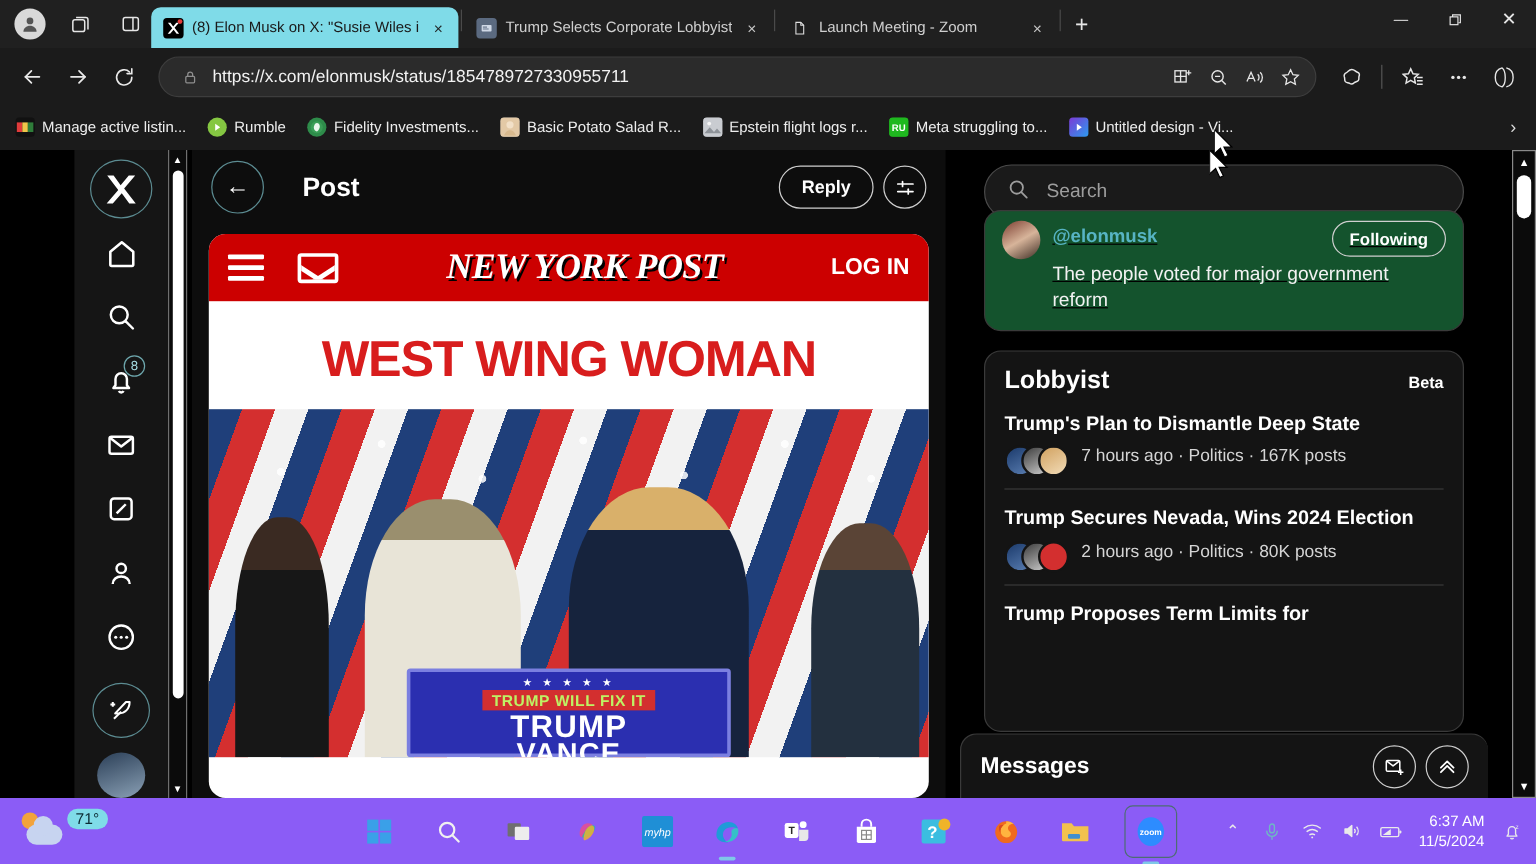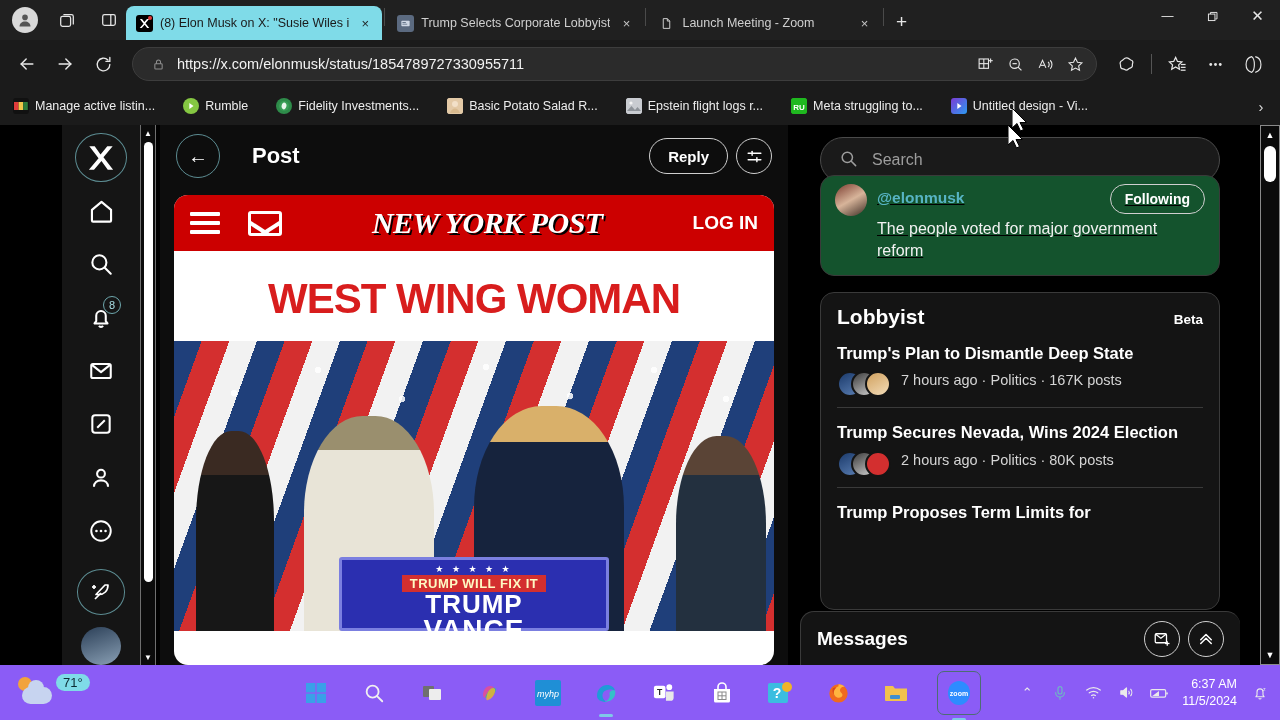--- a/index.html
+++ b/index.html
@@ -30,21 +30,21 @@
   .wc { width:45px; height:32px; display:flex; align-items:center; justify-content:center; color:#e6e6e6; font-size:12px; }
 
   .navbar { position:absolute; left:0; top:40px; width:1280px; height:48px; display:flex; align-items:center; gap:4px; padding:0 10px; }
   .nav-ico { width:34px; height:34px; display:flex; align-items:center; justify-content:center; color:#e9e9e9; border-radius:50%; }
   .omnibox { flex:1; height:34px; margin:0 8px; background:#2b2b2b; border:1px solid #3d3d3d; border-radius:18px; display:flex; align-items:center; padding:0 6px 0 14px; }
   .omnibox .lock { width:22px; color:#9a9a9a; display:flex; align-items:center; justify-content:center; }
   .url { flex:1; color:#f2f2f2; font-size:14.5px; padding-left:8px; white-space:nowrap; overflow:hidden; }
   .omni-ico { width:30px; height:28px; display:flex; align-items:center; justify-content:center; color:#e6e6e6; }
   .nav-divider { width:1px; height:20px; background:#555; margin:0 4px; }
 
-  .bookmarks { position:absolute; left:0; top:88px; width:1280px; height:36px; display:flex; align-items:center; padding:0 6px; gap:14px; overflow:hidden; }
+  .bookmarks { position:absolute; left:0; top:88px; width:1280px; height:36px; display:flex; align-items:center; padding:0 6px; gap:4px; overflow:hidden; }
   .bm { display:flex; align-items:center; gap:6px; padding:3px 7px; border-radius:4px; color:#ededed; font-size:12.5px; white-space:nowrap; }
   .bm-ico { width:16px; height:16px; flex:0 0 16px; border-radius:3px; display:flex; align-items:center; justify-content:center; font-size:9px; overflow:hidden; }
   .bm-more { margin-left:auto; width:26px; display:flex; align-items:center; justify-content:center; color:#ddd; font-size:15px; }
 
   
   .page { position:absolute; left:0; top:125px; width:1280px; height:540px; background:#000; }
 
   
   .rail { position:absolute; left:62px; top:0; width:78px; height:540px; background:#151515; display:flex; flex-direction:column; align-items:center; padding-top:8px; gap:4px; }
   .rail-ico { width:52px; height:52px; border-radius:50%; display:flex; align-items:center; justify-content:center; color:#fff; position:relative; }
@@ -88,23 +88,23 @@
        radial-gradient(circle at 66% 19%, #fff 0 3px, transparent 3.5px),
        radial-gradient(circle at 80% 10%, #fff 0 3px, transparent 3.5px),
        radial-gradient(circle at 92% 20%, #fff 0 3px, transparent 3.5px); opacity:.85; }
   .fig { position:absolute; bottom:0; border-radius:45% 45% 0 0; }
   .fig-woman-left { left:22px; width:78px; height:200px; background:linear-gradient(180deg,#3a2a22 0 22%, #171717 22% 100%); }
   .fig-center { left:130px; width:130px; height:215px; background:linear-gradient(180deg,#9a8f6e 0 16%, #e8e4d7 16% 100%); }
   .fig-trump { left:300px; width:150px; height:225px; background:linear-gradient(180deg,#d9b06a 0 16%, #16233d 16% 100%); }
   .fig-right { right:8px; width:90px; height:195px; background:linear-gradient(180deg,#5a4436 0 20%, #23303f 20% 100%); }
   .podium { position:absolute; left:165px; bottom:0; width:270px; height:74px; background:#2b2fb0; border:3px solid #7b7fe0; border-radius:3px; text-align:center; padding-top:4px; }
   .podium .stars { color:#fff; font-size:9px; letter-spacing:3px; }
-  .podium .fixit { display:inline-block; background:#d32f2f; color:#fef9c3; font-size:13px; font-weight:bold; padding:1px 8px; letter-spacing:.5px; margin-top:1px; }
+  .podium .fixit { display:inline-block; background:#d32f2f; color:#bef264; font-size:13px; font-weight:bold; padding:1px 8px; letter-spacing:.5px; margin-top:1px; }
   .podium .t1 { color:#fff; font-size:26px; font-weight:bold; letter-spacing:1px; line-height:.95; }
-  .podium .t2 { color:#fff; font-size:28px; font-weight:bold; letter-spacing:1px; line-height:.95; }
+  .podium .t2 { color:#fff; font-size:24px; font-weight:bold; letter-spacing:1px; line-height:.95; }
 
   
   .rightcol { position:absolute; left:800px; top:0; width:440px; height:540px; background:#000; }
   .search-wrap { margin:12px 20px 0 20px; height:46px; background:#1a1a1a; border:1px solid #4a4a4a; border-radius:24px; display:flex; align-items:center; padding:0 18px; gap:14px; }
   .search-ph { color:#9d9d9d; font-size:16px; }
   .tweet-card { margin:-8px 20px 0 20px; background:#14532d; border:1px solid #3a3a3a; border-radius:14px; padding:8px 14px 12px 14px; position:relative;text-decoration:underline; }
   .tweet-row { display:flex; align-items:flex-start; gap:10px; }
   .tw-avatar { width:32px; height:32px; border-radius:50%; background:linear-gradient(150deg,#7a3b2e,#d7b49a 50%,#3a2a22); flex:0 0 32px; }
   .tw-handle { color:#57b4c4; font-size:15.5px; font-weight:bold; padding-top:5px; }
   .following-btn { margin-left:auto; height:30px; padding:0 14px; border-radius:16px; border:1px solid #cfcfcf; color:#fff; font-size:14px; font-weight:bold; display:flex; align-items:center; }

